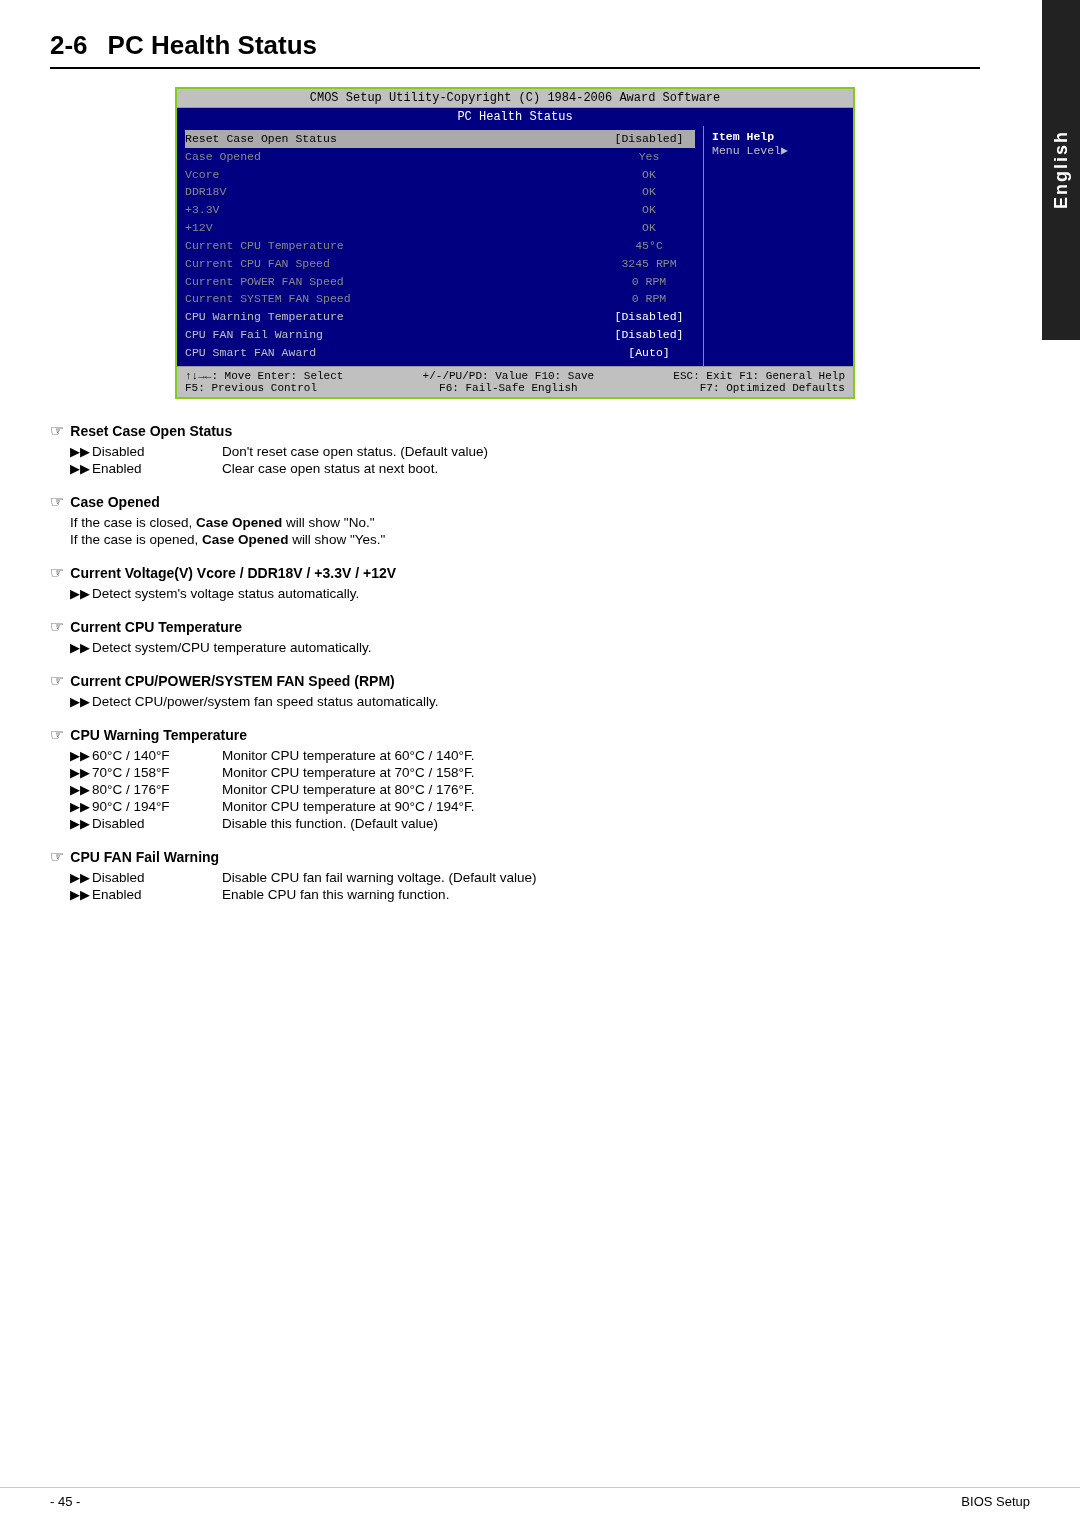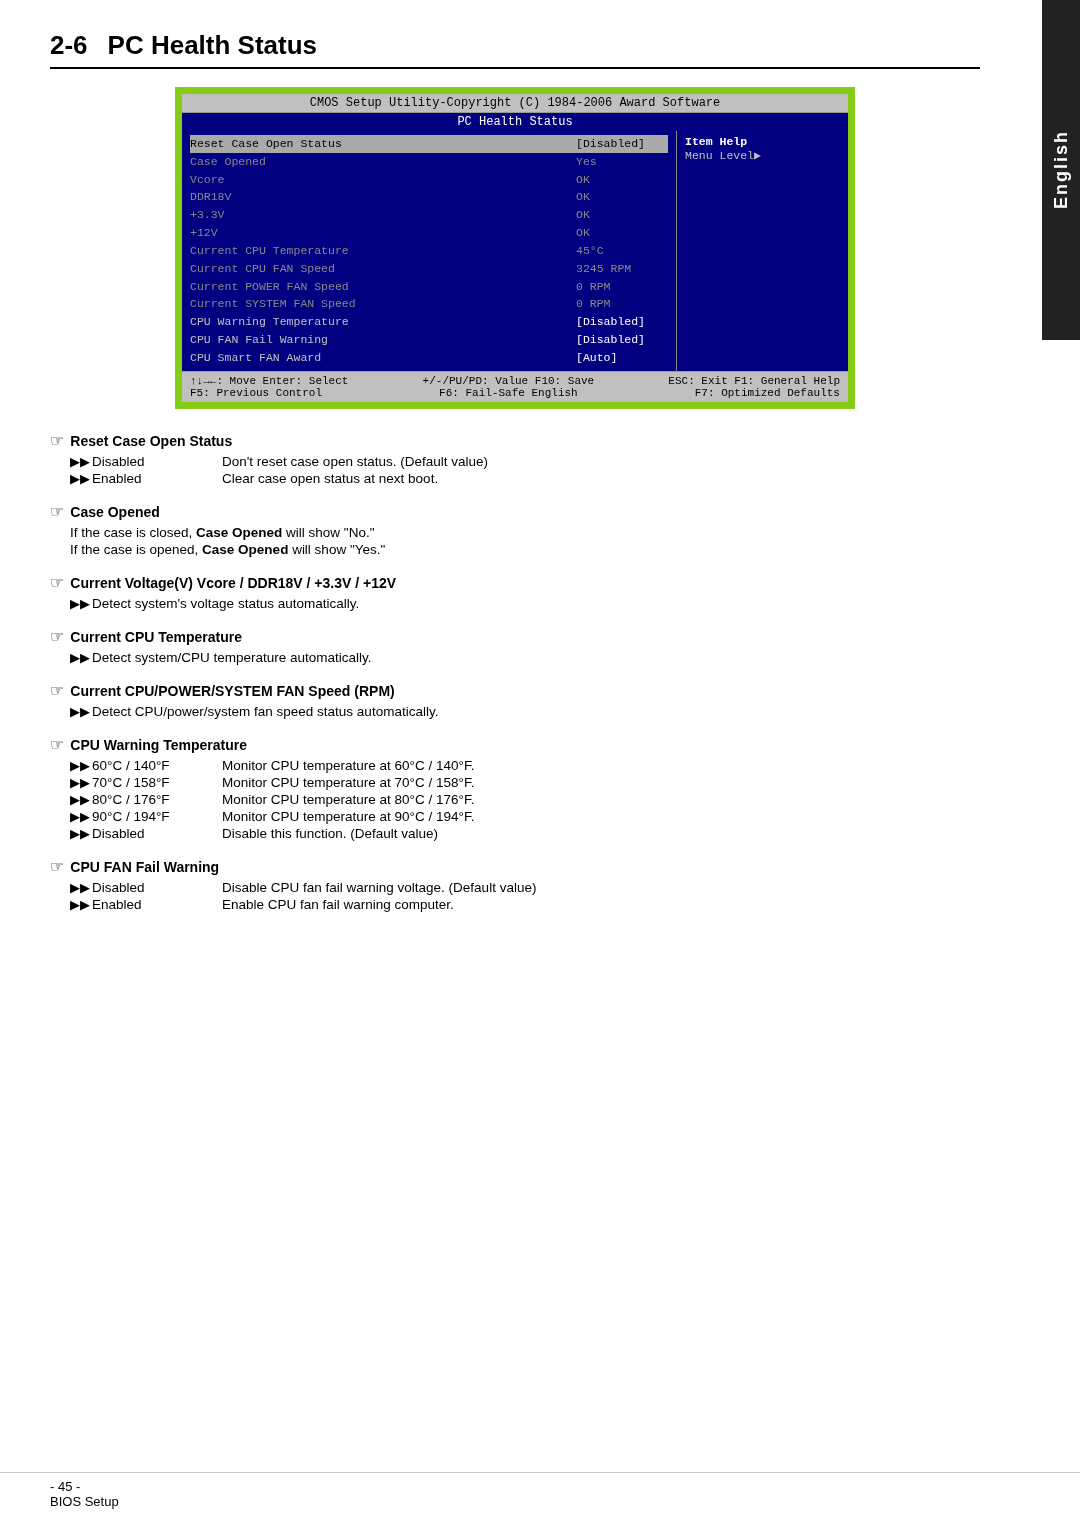--- a/index.html
+++ b/index.html
@@ -48,21 +48,21 @@
       margin-bottom: 18px;
       border-bottom: 2px solid #000;
       padding-bottom: 6px;
     }
     .page-heading .section-num {
       margin-right: 20px;
     }
 
     
     .bios-screen {
-      border: 7px solid #84cc16;
+      border: 2px solid #84cc16;
       width: 680px;
       margin: 0 auto 22px auto;
       font-size: 12px;
       font-family: 'Courier New', monospace;
     }
     .bios-title-bar {
       background: #c0c0c0;
       text-align: center;
       padding: 2px 0;
       font-size: 12px;
@@ -78,21 +78,21 @@
     .bios-body {
       display: flex;
       background: #000080;
       color: #c0c0c0;
     }
     .bios-left {
       flex: 1;
       padding: 4px 8px;
     }
     .bios-right {
-      width: 172px;
+      width: 150px;
       padding: 4px 8px;
       border-left: 1px solid #888;
       color: #c0c0c0;
     }
     .bios-row {
       display: flex;
       justify-content: space-between;
       line-height: 1.55;
       font-size: 11.5px;
     }
@@ -101,21 +101,21 @@
     }
     .bios-row .label.white {
       color: #fff;
     }
     .bios-row .label.gray {
       color: #888;
     }
     .bios-row .value {
       color: #ff0;
       min-width: 100px;
-      text-align: left;
+      text-align: center;
       padding-left: 8px;
     }
     .bios-row .value.white {
       color: #fff;
     }
     .bios-row .value.gray {
       color: #888;
     }
     .bios-row-selected {
       background: #aaa;
@@ -198,21 +198,20 @@
       position: absolute;
       bottom: 20px;
       left: 0;
       right: 0;
       display: flex;
       justify-content: space-between;
       padding: 0 50px;
       font-size: 13px;
       border-top: 1px solid #ccc;
       padding-top: 6px;
-      flex-direction: column;
     }
   </style>
 </head>
 <body>
 
 <div class="english-tab">
   <span>English</span>
 </div>
 
 <div class="main-content">
@@ -405,21 +404,21 @@
         </div>
         <div class="section-body">
           <div class="bullet-row">
             <span class="bullet-arrow">▶▶</span>
             <span class="bullet-label">Disabled</span>
             <span class="bullet-desc">Disable CPU fan fail warning voltage. (Default value)</span>
           </div>
           <div class="bullet-row">
             <span class="bullet-arrow">▶▶</span>
             <span class="bullet-label">Enabled</span>
-            <span class="bullet-desc">Enable CPU fan fail warning computer.</span>
+            <span class="bullet-desc">Enable CPU fan this warning function.</span>
           </div>
         </div>
       </div>
     </div>
 
 </div>
 
 <div class="page-footer">
   <span>- 45 -</span>
   <span>BIOS Setup</span>

